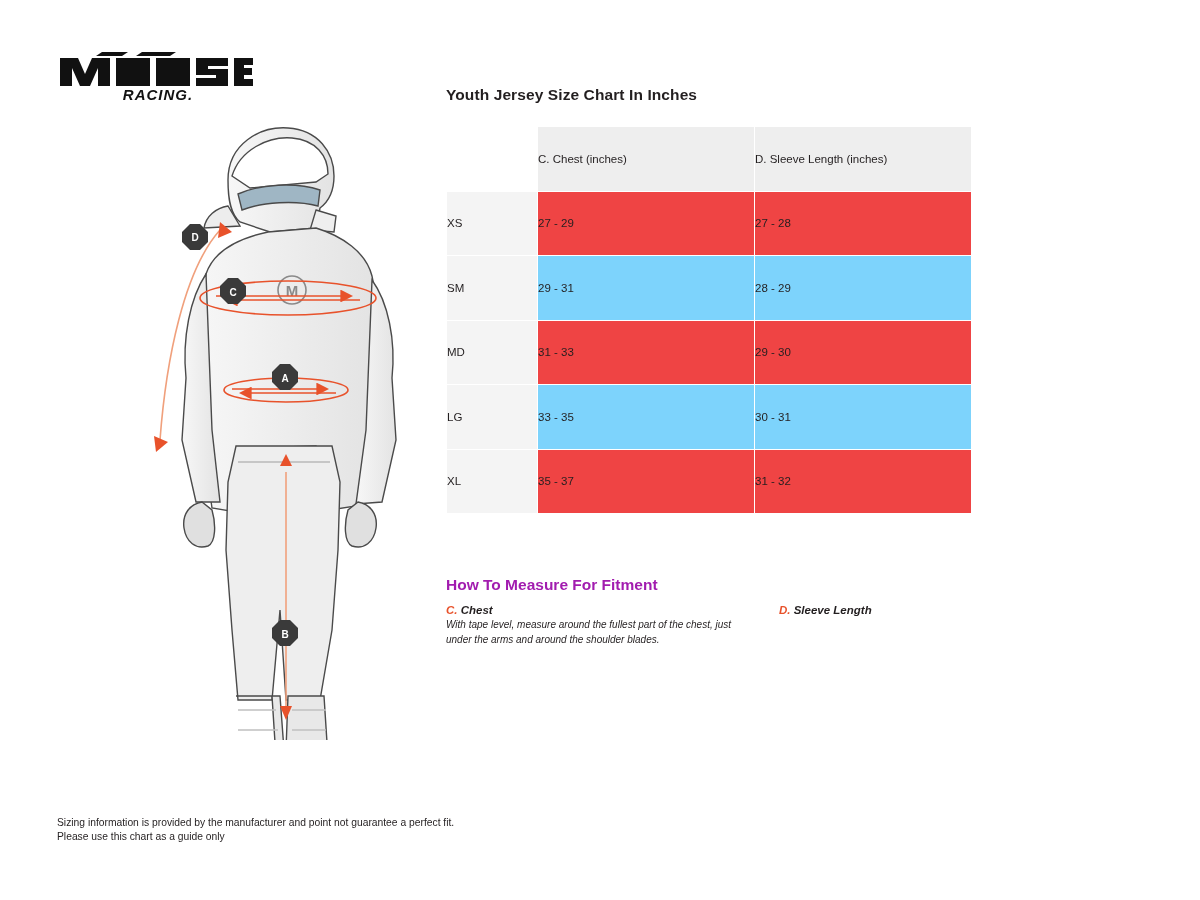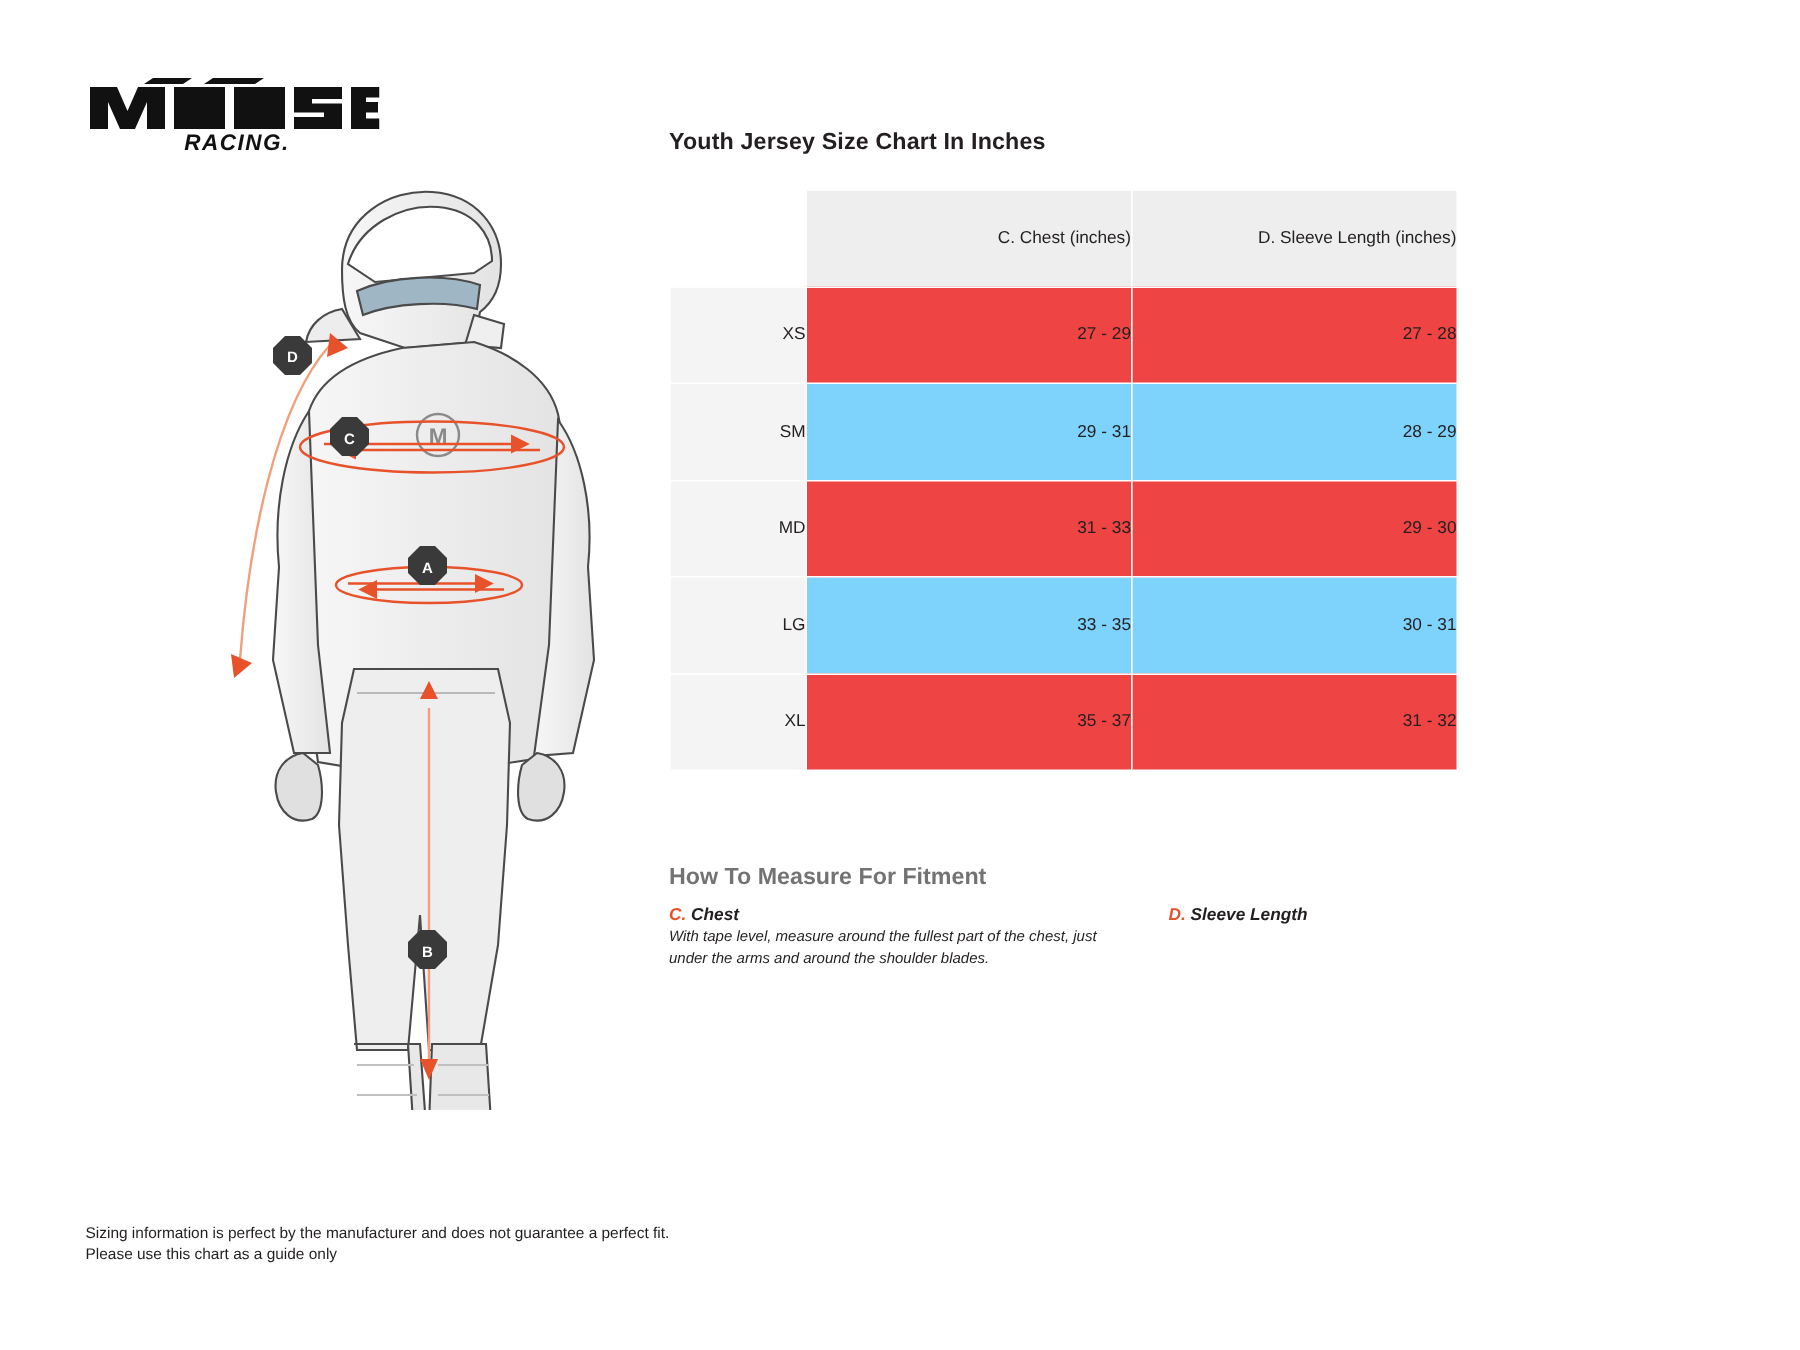--- a/index.html
+++ b/index.html
@@ -54,21 +54,21 @@
   }
 
   table.size-chart {
     border-collapse: collapse;
     width: 525px;
     table-layout: fixed;
   }
   table.size-chart td, table.size-chart th {
     border: 1px solid #ffffff;
     height: 64.5px;
-    text-align: right;
+    text-align: left;
     vertical-align: middle;
     font-size: 11.5px;
     font-weight: normal;
     color: #231f20;
     padding: 0;
   }
   table.size-chart col.c-size { width: 91px; }
   table.size-chart col.c-data { width: 217px; }
 
   .hdr-blank { background: #ffffff; border-color: #ffffff !important; }
@@ -83,21 +83,21 @@
 
   
   .measure {
     margin-top: 62px;
     width: 700px;
   }
   .measure h2 {
     font-size: 15.5px;
     font-weight: bold;
     margin: 0 0 10px 0;
-    color: #737373;
+    color: #a21caf;
   }
   .measure-cols {
     display: flex;
     gap: 0px;
   }
   .measure-col { width: 333px; padding-right: 20px; font-style: italic; }
   .measure-col.second { width: 330px; padding-right: 0; }
   .m-head {
     font-size: 11.5px;
     font-weight: bold;
@@ -296,17 +296,17 @@
           <div class="m-head">
             <span class="m-letter">D.</span>
             <span>Sleeve Length</span>
           </div>
         </div>
       </div>
     </div>
   </div>
 
   <div class="disclaimer">
-    <div>Sizing information is perfect by the manufacturer and does not guarantee a perfect fit.</div>
+    <div>Sizing information is provided by the manufacturer and point not guarantee a perfect fit.</div>
     <div>Please use this chart as a guide only</div>
   </div>
 
 </div>
 
 </body></html>

